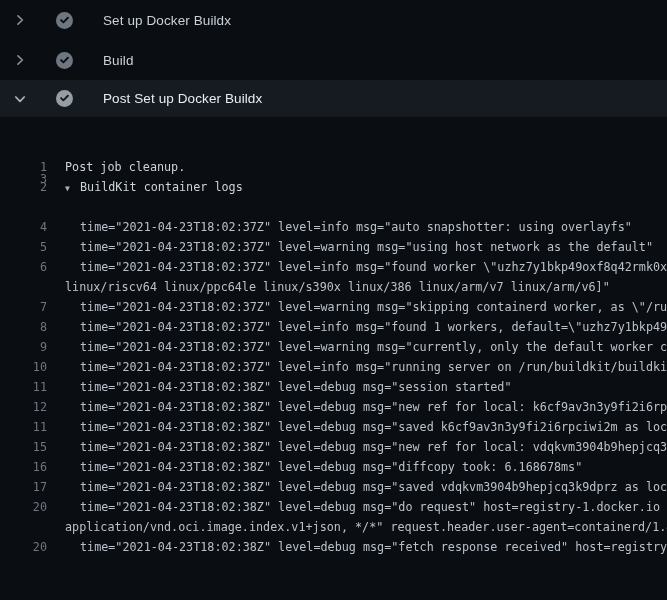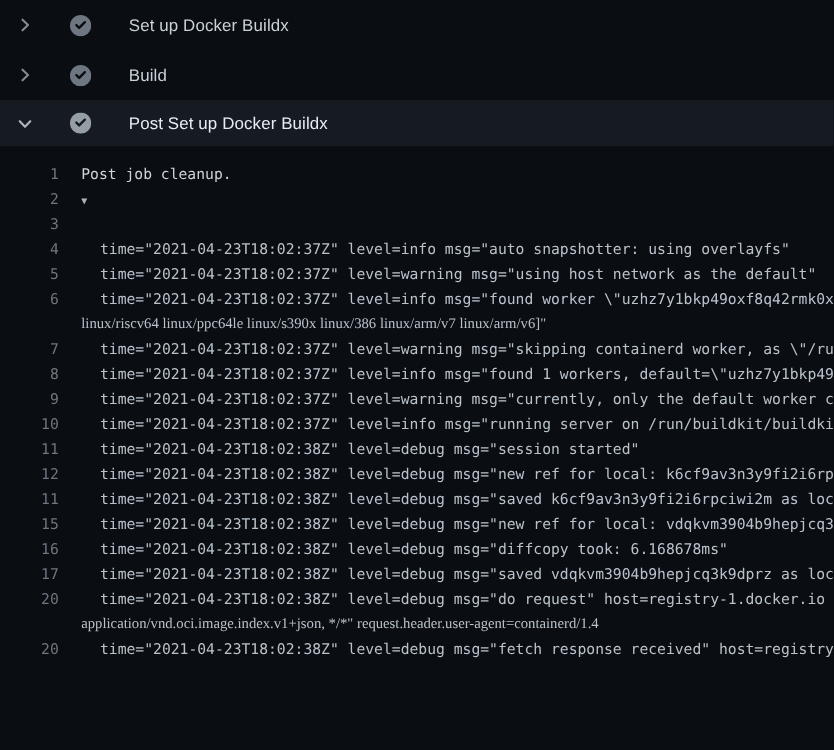--- a/index.html
+++ b/index.html
@@ -27,30 +27,30 @@
   .log-area{
     padding-top:12px;
     font-family:"DejaVu Sans Mono",monospace;
     font-size:11.75px;line-height:20px;
   }
   .log-row{display:flex;height:20px;white-space:pre;align-items:baseline;}
   .log-row .num{
     flex:none;width:47px;text-align:right;color:#6e7681;
     cursor:pointer;
   }
-  .log-row .txt{color:#ccd4dc;}
+  .log-row .txt{color:#ccd4dc;margin-top:28px;}
   .log-row.plain .txt{margin-left:18px;}
   .log-row.group .tri{
     margin-left:18px;width:15px;display:inline-block;
     font-size:8px;color:#aab4be;cursor:pointer;
   }
   .log-row.group .txt{margin-left:0;cursor:pointer;}
   .log-row.command .txt{margin-left:33px;color:#3b72c7;}
   .log-row.detail .txt{margin-left:33px;color:#b9c2cb;}
-  .log-row.wrap .txt{margin-left:18px;color:#b9c2cb;font-family:Liberation Serif, serif;}
+  .log-row.wrap .txt{margin-left:18px;color:#b9c2cb;}
 </style>
 </head>
 <body>
 
 <div class="viewer">
 
   <div class="step-row collapsed">
     <span class="step-chevron">
       <svg width="16" height="16" viewBox="0 0 16 16">
           <path d="M6 3.8 L10.4 8 L6 12.2" fill="none" stroke="#848d97" stroke-width="1.7" stroke-linecap="round" stroke-linejoin="round"></path>
@@ -92,21 +92,21 @@
           <circle cx="8" cy="8" r="8" fill="#959da5"></circle>
           <path d="M11.2 5.4 L6.9 9.7 L4.8 7.6" fill="none" stroke="#161b22" stroke-width="1.8" stroke-linecap="round" stroke-linejoin="round"></path>
         </svg>
     </span>
     <span class="step-label">Post Set up Docker Buildx</span>
   </div>
 
   <div class="log-area">
     <div>
         <div class="log-row plain"><span class="num">1</span><span class="txt">Post job cleanup.</span></div>
-        <div class="log-row group"><span class="num">2</span><span class="tri">▼</span></div>
+        <div class="log-row group"><span class="num">2</span><span class="tri">▼</span><span class="txt">BuildKit container logs</span></div>
         <div class="log-row command"><span class="num">3</span></div>
         <div class="log-row detail"><span class="num">4</span><span class="txt">time="2021-04-23T18:02:37Z" level=info msg="auto snapshotter: using overlayfs"</span></div>
         <div class="log-row detail"><span class="num">5</span><span class="txt">time="2021-04-23T18:02:37Z" level=warning msg="using host network as the default"</span></div>
         <div class="log-row detail"><span class="num">6</span><span class="txt">time="2021-04-23T18:02:37Z" level=info msg="found worker \"uzhz7y1bkp49oxf8q42rmk0xj</span></div>
         <div class="log-row wrap"><span class="num"></span><span class="txt">linux/riscv64 linux/ppc64le linux/s390x linux/386 linux/arm/v7 linux/arm/v6]"</span></div>
         <div class="log-row detail"><span class="num">7</span><span class="txt">time="2021-04-23T18:02:37Z" level=warning msg="skipping containerd worker, as \"/run</span></div>
         <div class="log-row detail"><span class="num">8</span><span class="txt">time="2021-04-23T18:02:37Z" level=info msg="found 1 workers, default=\"uzhz7y1bkp49o</span></div>
         <div class="log-row detail"><span class="num">9</span><span class="txt">time="2021-04-23T18:02:37Z" level=warning msg="currently, only the default worker ca</span></div>
         <div class="log-row detail"><span class="num">10</span><span class="txt">time="2021-04-23T18:02:37Z" level=info msg="running server on /run/buildkit/buildkit</span></div>
         <div class="log-row detail"><span class="num">11</span><span class="txt">time="2021-04-23T18:02:38Z" level=debug msg="session started"</span></div>

